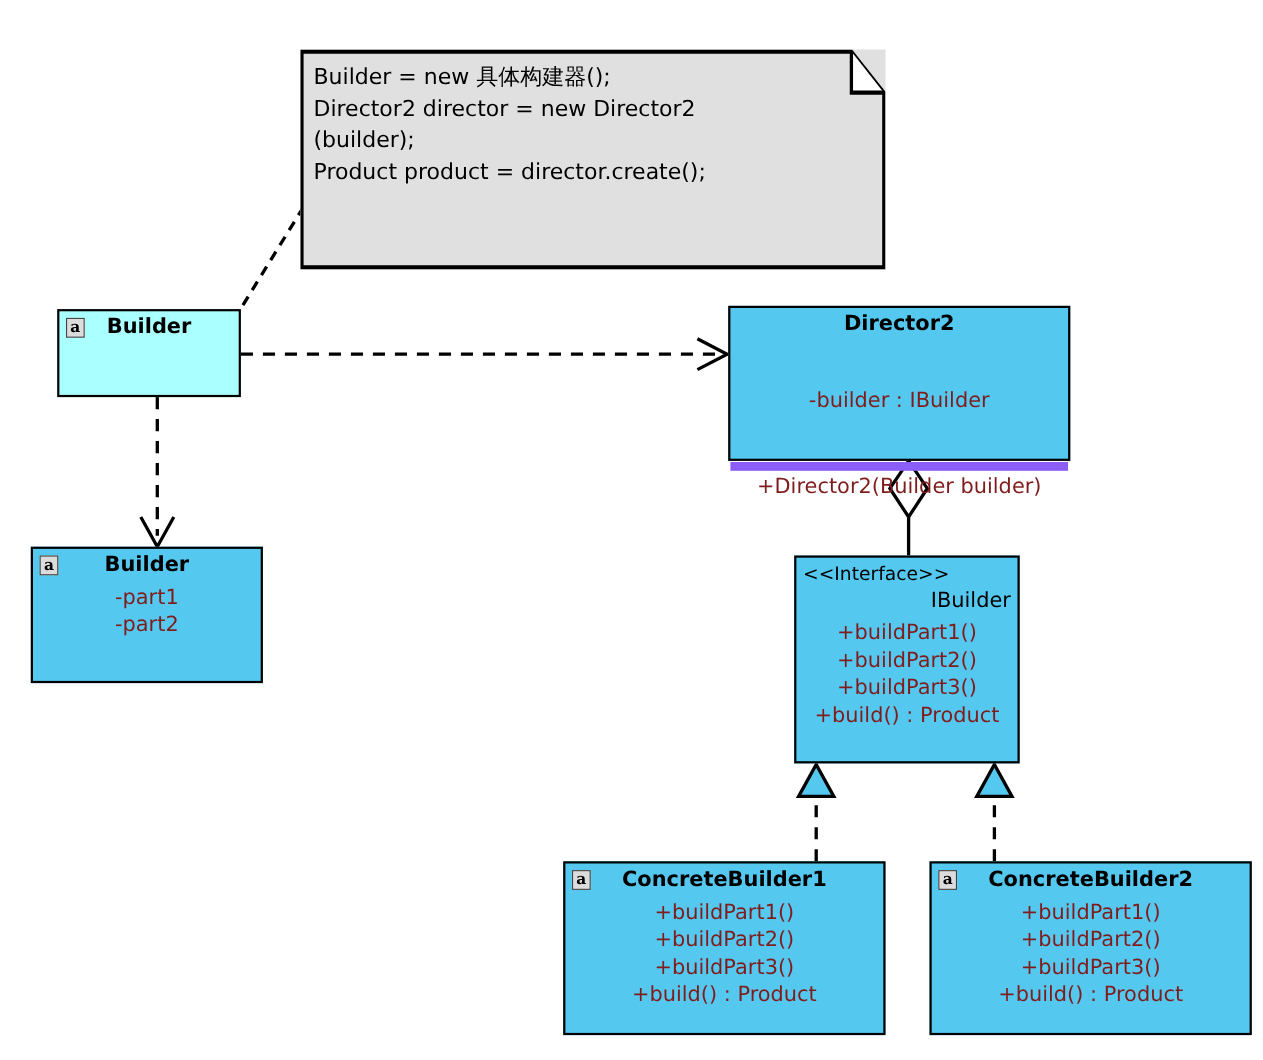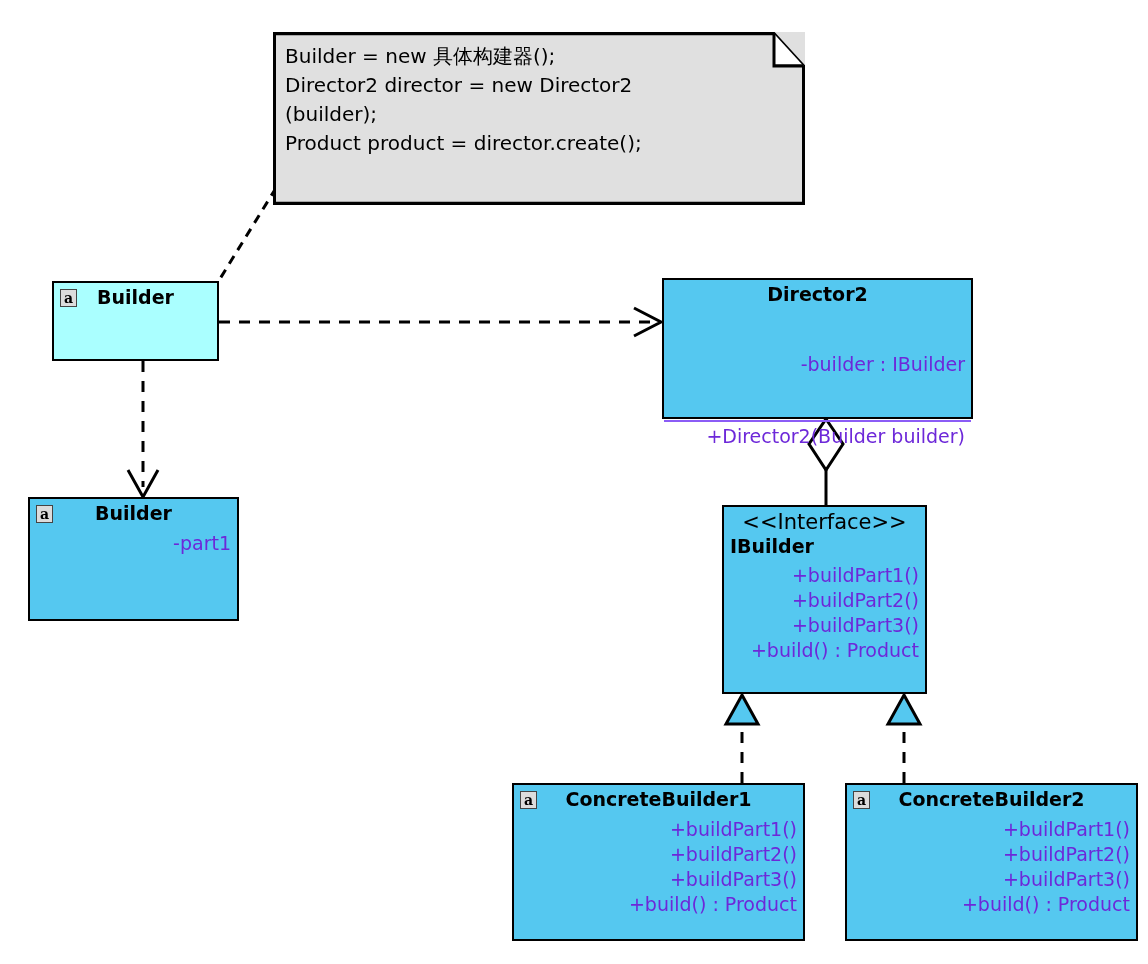--- a/index.html
+++ b/index.html
@@ -36,49 +36,49 @@
     flex-direction: column;
   }
   .uml-class.light {
     background: #AAFFFF;
   }
   .compartment {
     box-sizing: border-box;
     padding: 2px 6px 3px 6px;
   }
   .compartment + .compartment {
-    border-top: 2px solid #8b5cf6;
+    border-top: 8px solid #8b5cf6;
   }
   .compartment.grow {
     flex: 1 1 auto;
   }
 
   .class-title {
     position: relative;
     text-align: center;
     font-weight: bold;
     font-size: 19px;
     line-height: 25px;
     color: #000000;
     white-space: nowrap;
     padding: 2px 6px 3px 6px;
   }
   .stereotype {
     display: block;
     font-weight: normal;
-    font-size: 21px;
+    font-size: 17px;
     line-height: 24px;
-    text-align: center;
+    text-align: left;
   }
   .iface-name {
     display: block;
-    font-weight: bold;
+    font-weight: normal;
     font-size: 19px;
     line-height: 24px;
-    text-align: left;
+    text-align: right;
   }
 
   
   .badge-a {
     position: absolute;
     left: 6px;
     top: 50%;
     transform: translateY(-50%);
     width: 17px;
     height: 18px;
@@ -89,23 +89,23 @@
     font-family: "DejaVu Serif", "Liberation Serif", serif;
     font-weight: bold;
     font-size: 14px;
     line-height: 16px;
     text-align: center;
   }
 
   .member {
     font-size: 19px;
     line-height: 25px;
-    color: #6d28d9;
+    color: #7f1d1d;
     white-space: nowrap;
-    text-align: right;
+    text-align: center;
   }
 
   
   .uml-note {
     position: absolute;
     box-sizing: border-box;
     background: #E0E0E0;
     color: #000000;
     font-size: 20px;
     line-height: 29px;
@@ -140,21 +140,21 @@
     <line x1="826" y1="470" x2="826" y2="505" stroke="#000000" stroke-width="3"></line>
     <polygon points="826,419 843,444 826,470 809,444" fill="#FFFFFF" stroke="#000000" stroke-width="3" stroke-linejoin="miter"></polygon>
 
     <line x1="742" y1="783" x2="742" y2="723" stroke="#000000" stroke-width="3" stroke-dasharray="11,9"></line>
     <polygon points="742,695 758,724 726,724" fill="#55C8F0" stroke="#000000" stroke-width="3" stroke-linejoin="miter"></polygon>
 
     <line x1="904" y1="783" x2="904" y2="723" stroke="#000000" stroke-width="3" stroke-dasharray="11,9"></line>
     <polygon points="904,695 920,724 888,724" fill="#55C8F0" stroke="#000000" stroke-width="3" stroke-linejoin="miter"></polygon>
   </svg>
 
-  <div class="uml-note" style="left:273px; top:32px; width:532px; height:173px;">
+  <div class="uml-note" style="left:273px; top:45px; width:532px; height:200px;">
     <svg class="note-shape" viewBox="0 0 532 158" preserveAspectRatio="none" xmlns="http://www.w3.org/2000/svg">
       <path d="M1.5,1.5 L501,1.5 L530.5,31 L530.5,156.5 L1.5,156.5 Z" fill="#E0E0E0" stroke="#000000" stroke-width="3" stroke-linejoin="miter"></path>
       <path d="M501,1.5 L501,31 L530.5,31" fill="#FFFFFF" stroke="#000000" stroke-width="3" stroke-linejoin="miter"></path>
     </svg>
     <div class="note-text">Builder = new 具体构建器();
 Director2 director = new Director2
 (builder);
 Product product = director.create();</div>
   </div>
 
@@ -166,20 +166,21 @@
     <div class="compartment grow"></div>
   </div>
 
   <div class="uml-class" style="left:28px; top:497px; width:211px; height:124px;">
     <div class="class-title">
       <span class="badge-a">a</span>
       <span>Builder</span>
     </div>
     <div class="compartment grow">
       <div class="member">-part1</div>
+      <div class="member">-part2</div>
     </div>
   </div>
 
   <div class="uml-class" style="left:662px; top:278px; width:311px; height:141px;gap:40px;">
     <div class="class-title">
       <span>Director2</span>
     </div>
     <div class="compartment">
       <div class="member">-builder : IBuilder</div>
     </div>

